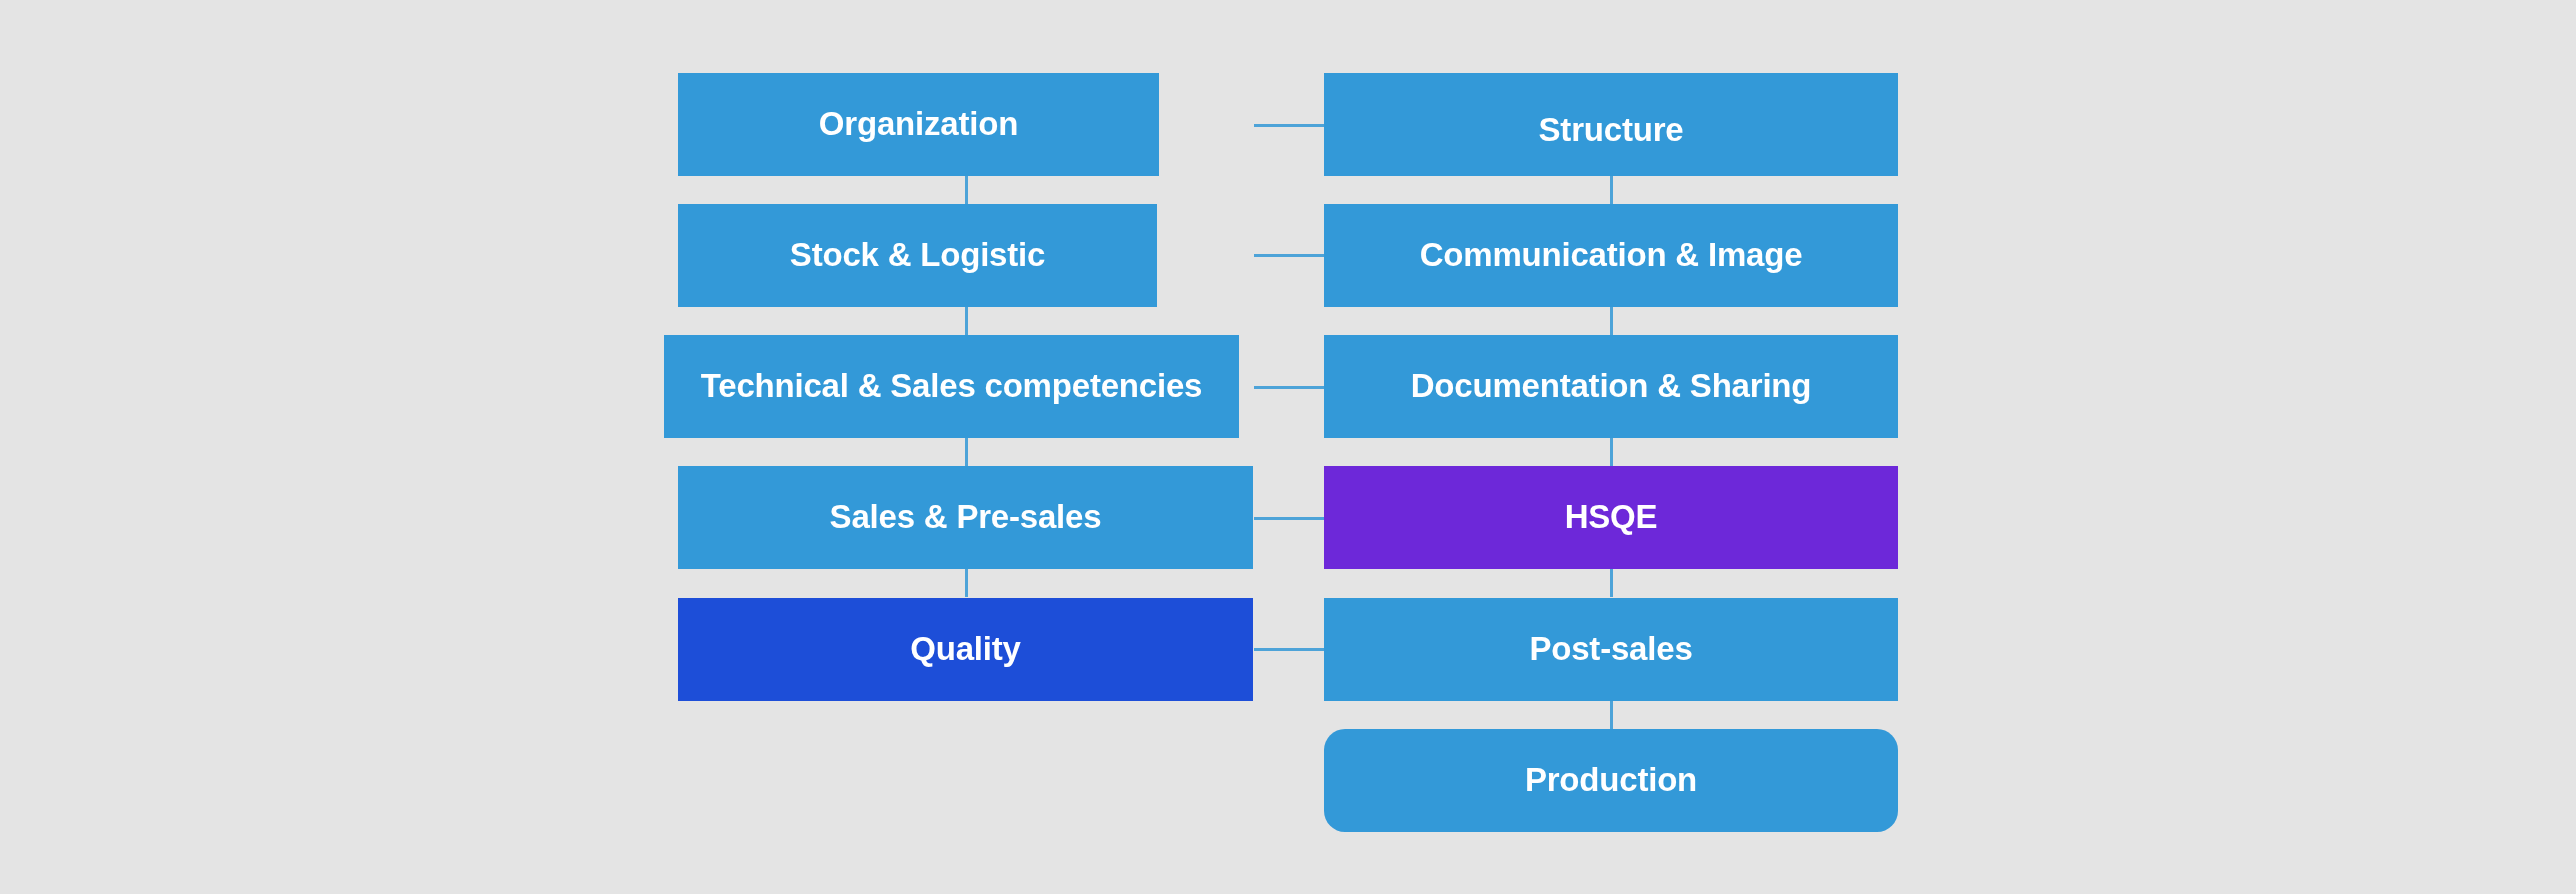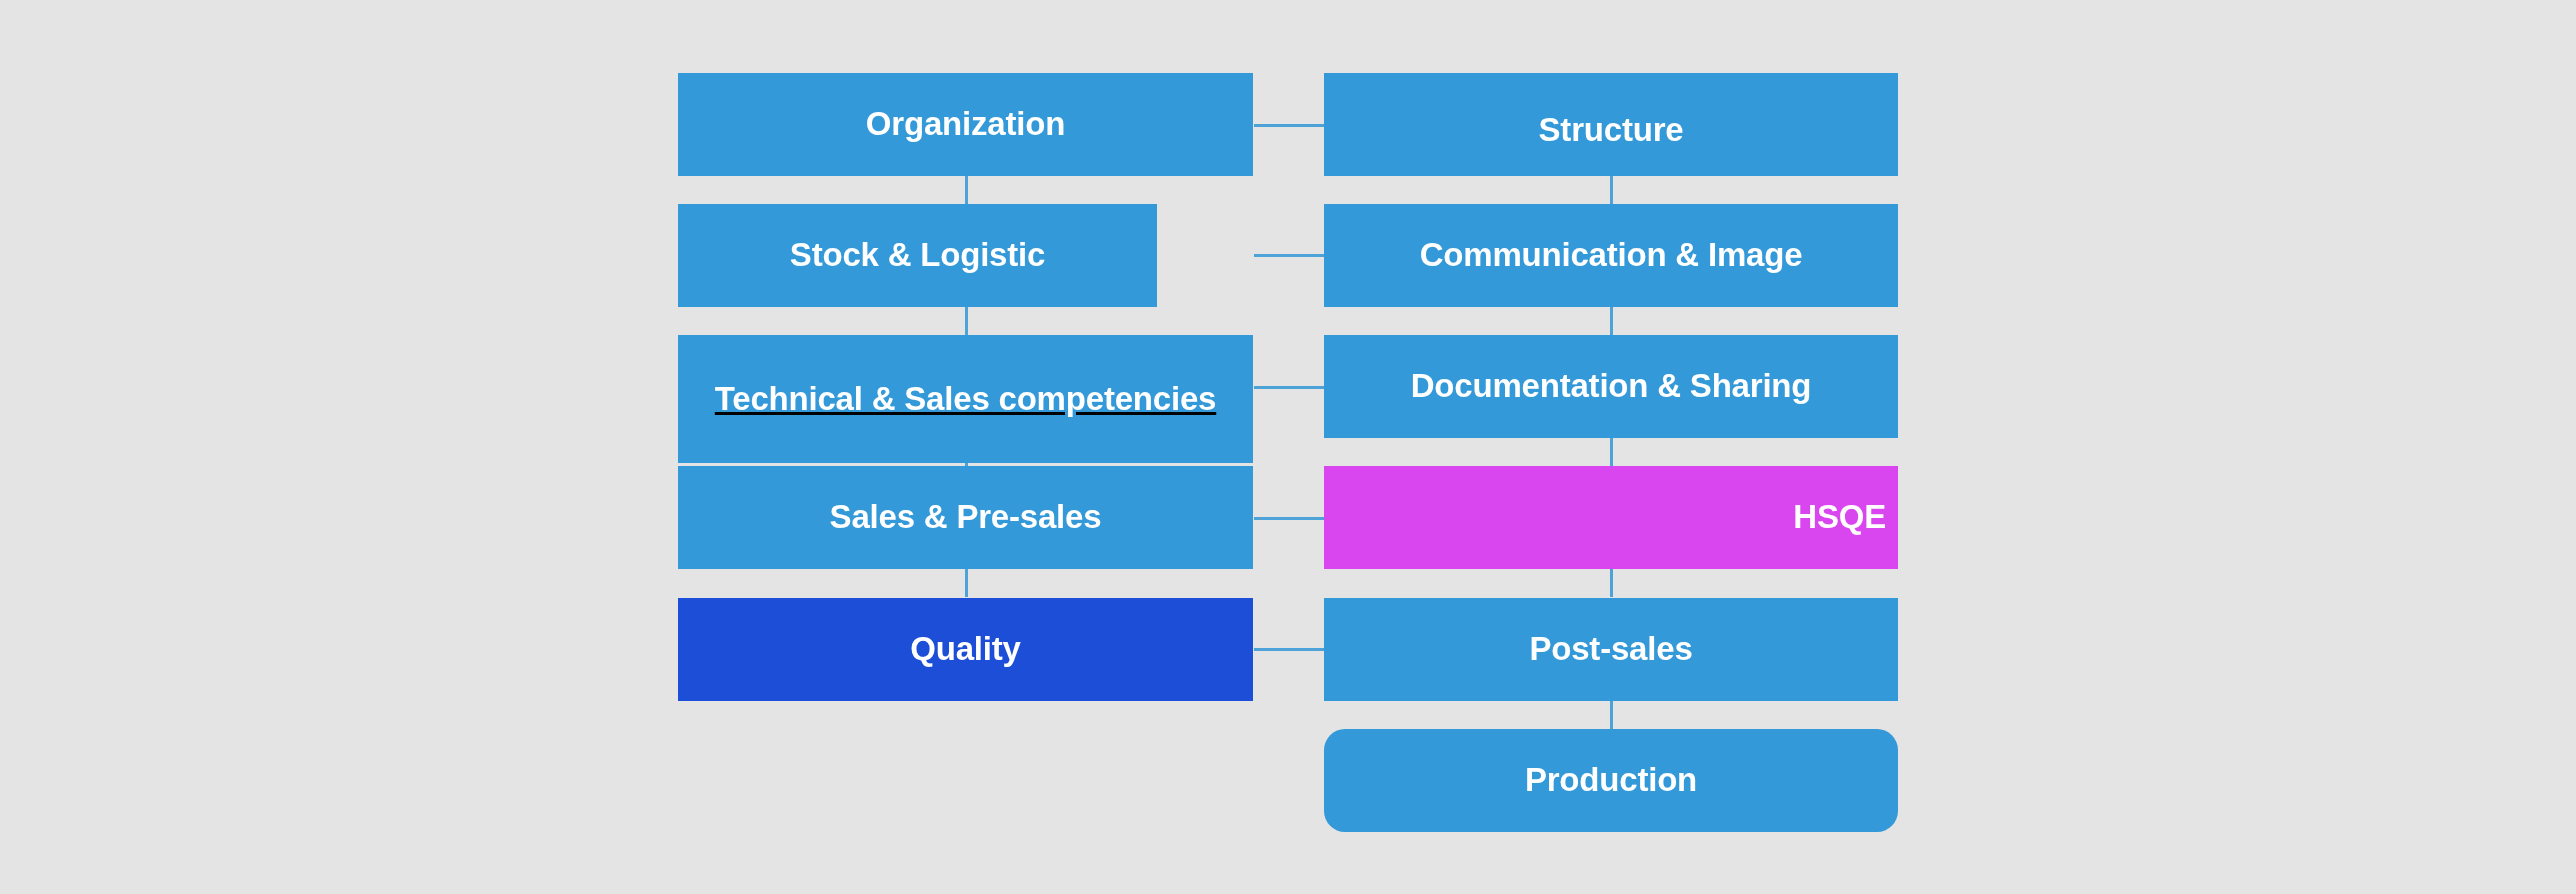--- a/index.html
+++ b/index.html
@@ -70,45 +70,45 @@
       <div class="connector vertical" style="left: 1610px; top: 438px; height: 28px; background: rgb(77, 163, 216);"></div>
       <div class="connector vertical" style="left: 1610px; top: 569px; height: 28px; background: rgb(77, 163, 216);"></div>
       <div class="connector vertical" style="left: 1610px; top: 701px; height: 28px; background: rgb(77, 163, 216);"></div>
       <div class="connector horizontal" style="left: 1254px; top: 124px; width: 70px; background: rgb(77, 163, 216);"></div>
       <div class="connector horizontal" style="left: 1254px; top: 254px; width: 70px; background: rgb(77, 163, 216);"></div>
       <div class="connector horizontal" style="left: 1254px; top: 386px; width: 70px; background: rgb(77, 163, 216);"></div>
       <div class="connector horizontal" style="left: 1254px; top: 517px; width: 70px; background: rgb(77, 163, 216);"></div>
       <div class="connector horizontal" style="left: 1254px; top: 648px; width: 70px; background: rgb(77, 163, 216);"></div>
     </div>
   <div id="node-layer">
-      <div class="node" style="left: 678px; top: 73px; width: 575px; height: 103px; background: rgb(51, 153, 216);">
+      <div class="node" style="left: 678px; top: 73px; width: 481px; height: 103px; background: rgb(51, 153, 216);">
         <span class="node-label" style="color: rgb(255, 255, 255);">Organization</span>
       </div>
       <div class="node" style="left: 678px; top: 204px; width: 479px; height: 103px; background: rgb(51, 153, 216);">
         <span class="node-label" style="color: rgb(255, 255, 255);">Stock &amp; Logistic</span>
       </div>
-      <div class="node" style="left: 678px; top: 335px; width: 575px; height: 128px; background: rgb(51, 153, 216); text-decoration: underline;">
+      <div class="node" style="left: 664px; top: 335px; width: 575px; height: 103px; background: rgb(51, 153, 216);">
         <span class="node-label" style="color: rgb(255, 255, 255);">Technical &amp; Sales competencies</span>
       </div>
       <div class="node" style="left: 678px; top: 466px; width: 575px; height: 103px; background: rgb(51, 153, 216);">
         <span class="node-label" style="color: rgb(255, 255, 255);">Sales &amp; Pre-sales</span>
       </div>
       <div class="node" style="left: 678px; top: 598px; width: 575px; height: 103px; background: #1d4ed8;">
         <span class="node-label" style="color: rgb(255, 255, 255);">Quality</span>
       </div>
       <div class="node" style="left: 1324px; top: 73px; width: 574px; height: 103px; background: rgb(51, 153, 216);">
         <span class="node-label" style="color: rgb(255, 255, 255); margin-top: 12px;">Structure</span>
       </div>
       <div class="node" style="left: 1324px; top: 204px; width: 574px; height: 103px; background: rgb(51, 153, 216);">
         <span class="node-label" style="color: rgb(255, 255, 255);">Communication &amp; Image</span>
       </div>
       <div class="node" style="left: 1324px; top: 335px; width: 574px; height: 103px; background: rgb(51, 153, 216);">
         <span class="node-label" style="color: rgb(255, 255, 255); text-align: center;">Documentation &amp; Sharing</span>
       </div>
-      <div class="node" style="left: 1324px; top: 466px; width: 574px; height: 103px; background: #d946ef; justify-content: flex-end;">
+      <div class="node" style="left: 1324px; top: 466px; width: 574px; height: 103px; background: #6d28d9;">
         <span class="node-label" style="color: rgb(255, 255, 255);">HSQE</span>
       </div>
       <div class="node" style="left: 1324px; top: 598px; width: 574px; height: 103px; background: rgb(51, 153, 216);">
         <span class="node-label" style="color: rgb(255, 255, 255);">Post-sales</span>
       </div>
       <div class="node" style="left: 1324px; top: 729px; width: 574px; height: 103px; background: rgb(51, 153, 216); border-radius: 21px;">
         <span class="node-label" style="color: rgb(255, 255, 255);">Production</span>
       </div>
     </div>
 </div>

